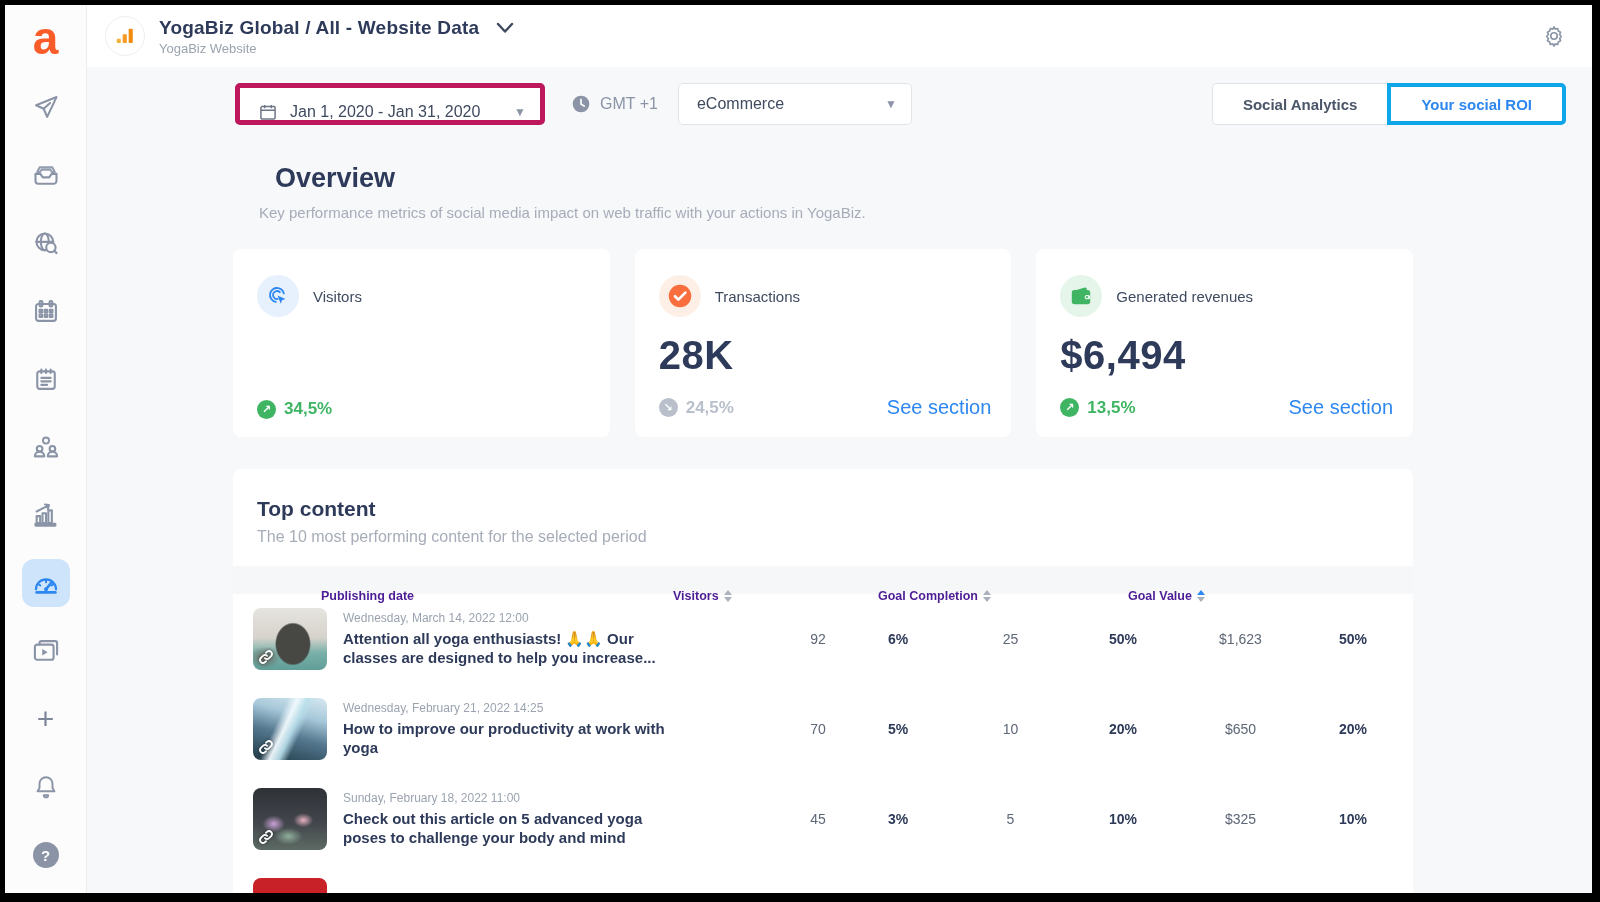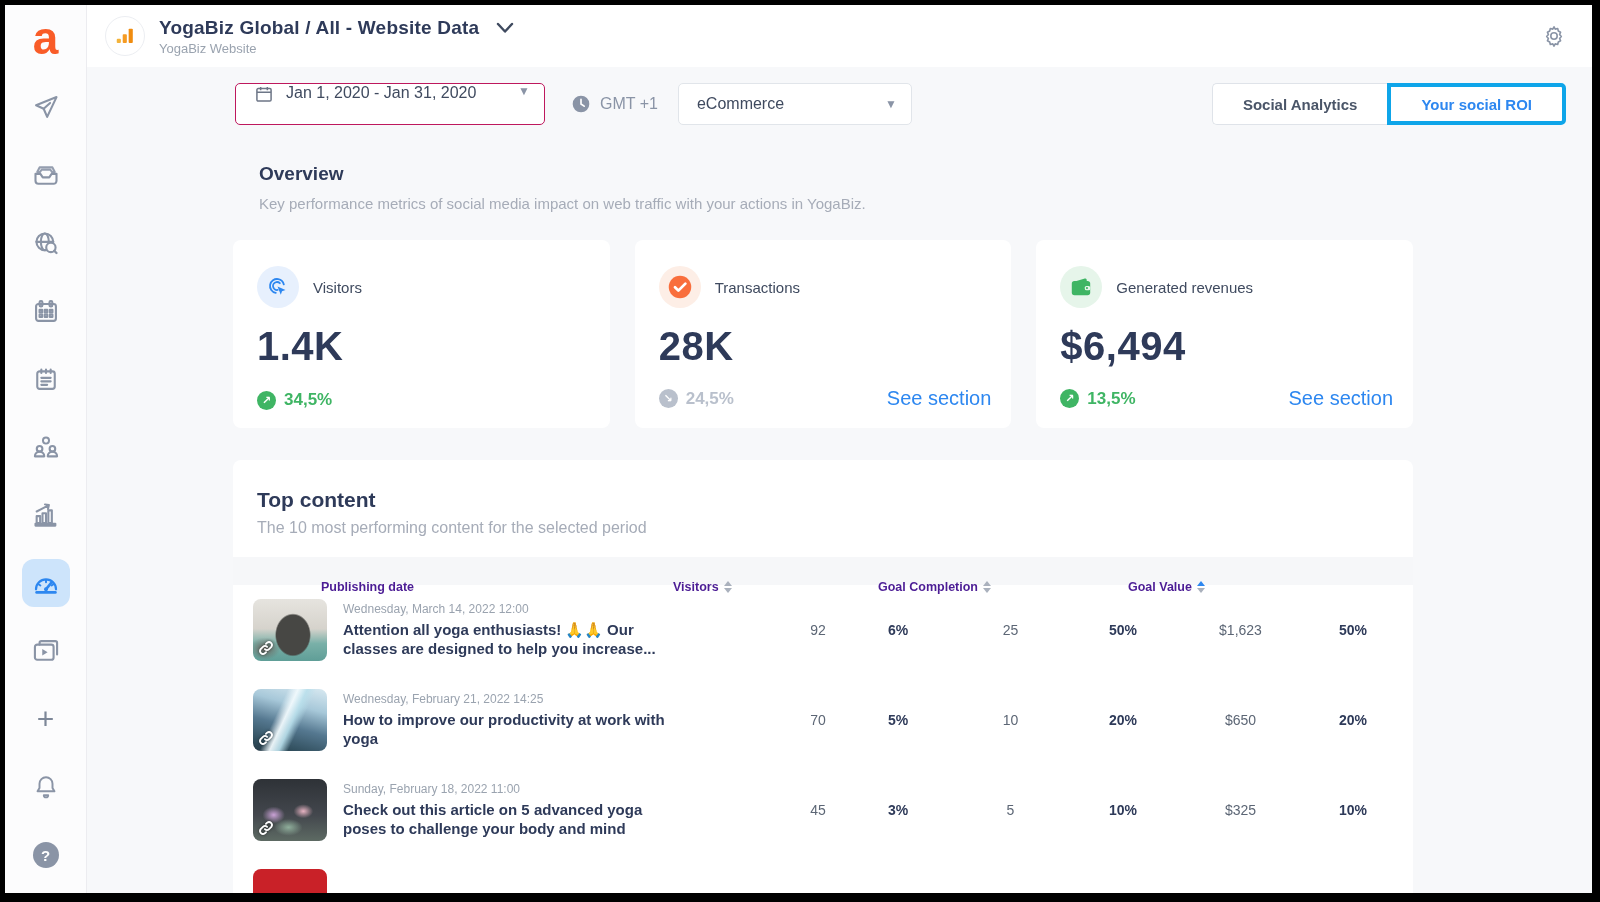--- a/index.html
+++ b/index.html
@@ -44,22 +44,22 @@
   .ga-badge { width:40px; height:40px; border-radius:50%; background:#fff; border:1px solid #eceef2; display:flex; align-items:center; justify-content:center; margin-right:14px; }
   .title-col { display:flex; flex-direction:column; }
   .title-row { display:flex; align-items:center; gap:17px; cursor:pointer; }
   .page-title { font-size:19px; font-weight:800; color:#2e3a59; letter-spacing:.2px; }
   .page-subtitle { font-size:13px; color:#9aa3af; margin-top:2px; }
   .gear { margin-left:auto; cursor:pointer; }
 
   
   .filterbar { padding:16px 26px 8px 148px; display:flex; align-items:center; flex-shrink:0; }
   .date-btn {
-    width:310px; height:42px; background:#fff; border:1px solid #be185d; border-radius:5px;
-    display:flex; padding:0 14px 0 18px; cursor:pointer; gap:12px;
+    width:310px; height:42px; background:#fff; border:5px solid #be185d; border-radius:5px;
+    display:flex; align-items:center; padding:16px 14px 0 18px; cursor:pointer; gap:12px;
   }
   .date-btn .date-text { font-size:16px; color:#3f4a5f; font-weight:500; flex:1; }
   .caret { color:#8a94a6; font-size:12px; }
   .tz { display:flex; align-items:center; gap:9px; margin-left:26px; }
   .tz-text { font-size:16px; color:#8a94a6; }
   .select-box {
     width:234px; height:42px; background:#fff; border:1px solid #e1e5ea; border-radius:5px;
     display:flex; align-items:center; padding:0 14px 0 18px; margin-left:20px; cursor:pointer;
   }
   .select-box .sel-text { font-size:16px; color:#3f4a5f; flex:1; }
@@ -67,21 +67,21 @@
   .tab-btn {
     height:42px; padding:0 30px; background:#fff; border:1px solid #dfe3e9;
     font-size:15px; font-weight:700; color:#4a5568; cursor:pointer;
     display:flex; align-items:center; font-family:inherit;
   }
   .tab-btn.first { border-radius:5px 0 0 5px; border-right:none; }
   .tab-btn.active { border:4px solid #0ea5e9; color:#2d87f0; border-radius:0 5px 5px 0; }
 
   
   .content { flex:1; padding:30px 26px 0 146px; overflow:hidden; }
-  .ov-title { font-size:19px; font-weight:800; color:#2e3a59; margin-left:26px; }
+  .ov-title { font-size:27px; font-weight:800; color:#2e3a59; margin-left:42px; }
   .ov-sub { font-size:15px; color:#a6acb8; margin:10px 0 0 26px; }
 
   .cards { display:flex; gap:25px; margin-top:28px; width:1180px; }
   .card { flex:1; background:#fff; border-radius:8px; height:188px; padding:26px 24px 0 24px; position:relative; }
   .card-head { display:flex; align-items:center; gap:14px; }
   .icon-circle { width:42px; height:42px; border-radius:50%; display:flex; align-items:center; justify-content:center; }
   .icon-circle.blue { background:#e7f0fd; }
   .icon-circle.orange { background:#fdeee6; }
   .icon-circle.green { background:#e6f5ea; }
   .card-label { font-size:15px; color:#3f4a5f; font-weight:500; }
@@ -325,21 +325,20 @@
         <div class="card-head">
           <div class="icon-circle blue">
             <svg width="24" height="24" viewBox="0 0 24 24" fill="none" stroke="#2d87f0" stroke-width="1.8" stroke-linecap="round">
               <circle cx="11" cy="11" r="7" stroke-dasharray="30 14" transform="rotate(100 11 11)"></circle>
               <circle cx="11" cy="11" r="4" stroke-dasharray="16 9" transform="rotate(80 11 11)"></circle>
               <path d="M11.5 11.5 L19.5 15 L16 16.2 L14.8 19.8 Z" fill="#2d87f0" stroke="none"></path>
             </svg>
           </div>
           <span class="card-label">Visitors</span>
         </div>
-        <div class="card-value">1.4K</div>
         <div class="card-foot">
           <div class="trend up">
             <span class="trend-dot">↗</span>
             <span>34,5%</span>
           </div>
         </div>
       </div>
 
       <div class="card">
         <div class="card-head">

